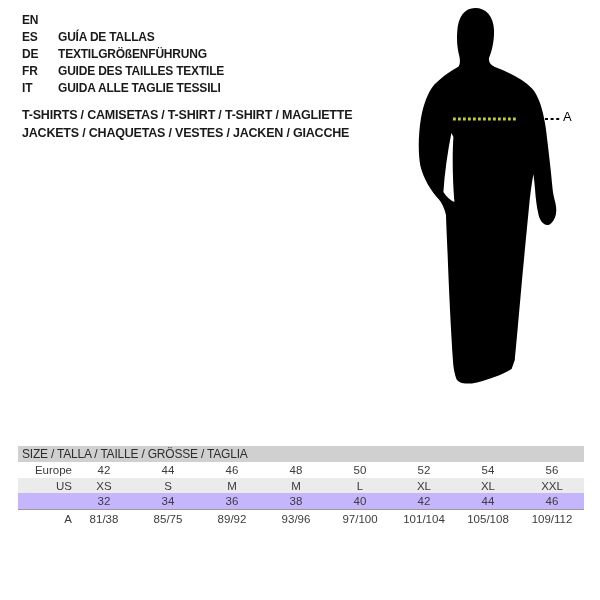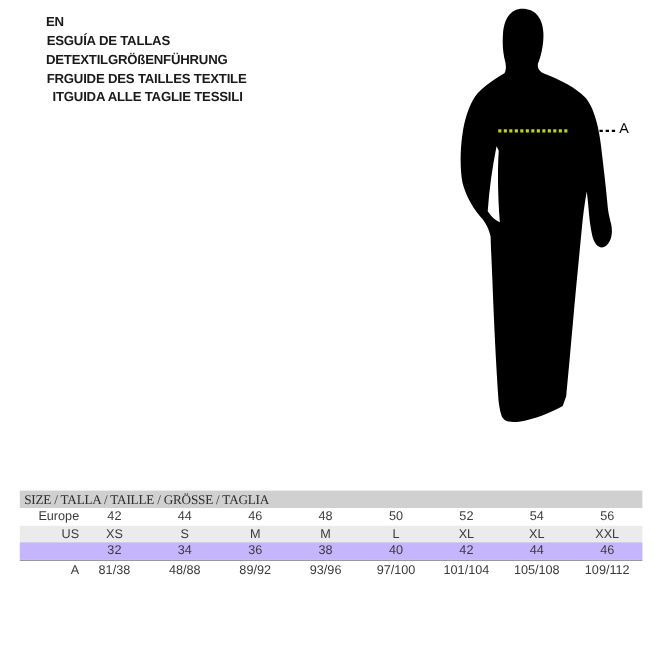--- a/index.html
+++ b/index.html
@@ -8,21 +8,21 @@
     position: relative;
     width: 600px;
     height: 600px;
     background: #ffffff;
     overflow: hidden;
     font-family: "Liberation Sans", sans-serif;
     color: #1a1a1a;
   }
 
   
-  .langs { position: absolute; left: 22px; top: 11px; text-align: right; }
+  .langs { position: absolute; left: 22px; top: 11px; }
   .lang-row { display: flex; height: 17px; align-items: center; }
   .lang-code {
     width: 36px; font-size: 12px; font-weight: 700; letter-spacing: -0.2px;
   }
   .lang-label { font-size: 12px; font-weight: 700; letter-spacing: -0.2px; }
 
   
   .categories { position: absolute; left: 22px; top: 106px; }
   .cat-line { font-size: 12.5px; font-weight: 700; letter-spacing: -0.2px; line-height: 18px; }
 
@@ -37,21 +37,21 @@
   
   .man-heading {
     position: absolute; left: 22px; top: 419px;
     font-size: 12.5px; font-weight: 700; letter-spacing: -0.2px;
   }
 
   
   .size-table { position: absolute; left: 18px; top: 446px; width: 566px; font-size: 11.5px; color: #3b3b3b; }
   .tbl-header {
     height: 16px; line-height: 16px; padding-left: 4px;
-    font-size: 12px; color: #2e2e2e; letter-spacing: -0.2px; font-family: Liberation Serif, serif;
+    font-size: 12px; color: #2e2e2e; letter-spacing: -0.2px;
   }
   .tbl-row { display: grid; grid-template-columns: 54px repeat(8, 1fr); align-items: center; }
   .tbl-row .cell-label { padding-left: 4px; text-align: right; font-size: 11.5px; }
   .tbl-row .cell { text-align: center; font-size: 11.5px; }
   .row-europe { height: 16px; background: #ffffff; }
   .row-us     { height: 15px; }
   .row-num    { height: 16px; }
   .row-a      { height: 18px; background: #ffffff; border-top: 1px solid #9a9a9a; }
 
   
@@ -80,20 +80,24 @@
     <div class="lang-row">
       <span class="lang-code">FR</span>
       <span class="lang-label">GUIDE DES TAILLES TEXTILE</span>
     </div>
     <div class="lang-row">
       <span class="lang-code">IT</span>
       <span class="lang-label">GUIDA ALLE TAGLIE TESSILI</span>
     </div>
   </div>
 
+  <div class="categories">
+    <div class="cat-line">T-SHIRTS / CAMISETAS / T-SHIRT / T-SHIRT / MAGLIETTE</div>
+    <div class="cat-line">JACKETS / CHAQUETAS / VESTES / JACKEN / GIACCHE</div>
+  </div>
 
   <div class="figure">
     <svg width="167" height="388" viewBox="0 0 167 388">
       <path fill="#000000" fill-rule="evenodd" d="
         M 62,6
         C 73,6 80.5,14 81,28
         C 81.4,38 79,49 76,56
         C 75.5,60.5 77.5,63 82,65
         C 96,70.5 110,77 119.5,87
         C 128,97 132.5,118 134.5,140
@@ -168,21 +172,21 @@
       <div class="cell">38</div>
       <div class="cell">40</div>
       <div class="cell">42</div>
       <div class="cell">44</div>
       <div class="cell">46</div>
     </div>
 
     <div class="tbl-row row-a">
       <div class="cell-label">A</div>
       <div class="cell">81/38</div>
-      <div class="cell">48/88</div>
+      <div class="cell">85/75</div>
       <div class="cell">89/92</div>
       <div class="cell">93/96</div>
       <div class="cell">97/100</div>
       <div class="cell">101/104</div>
       <div class="cell">105/108</div>
       <div class="cell">109/112</div>
     </div>
   </div>
 
 

